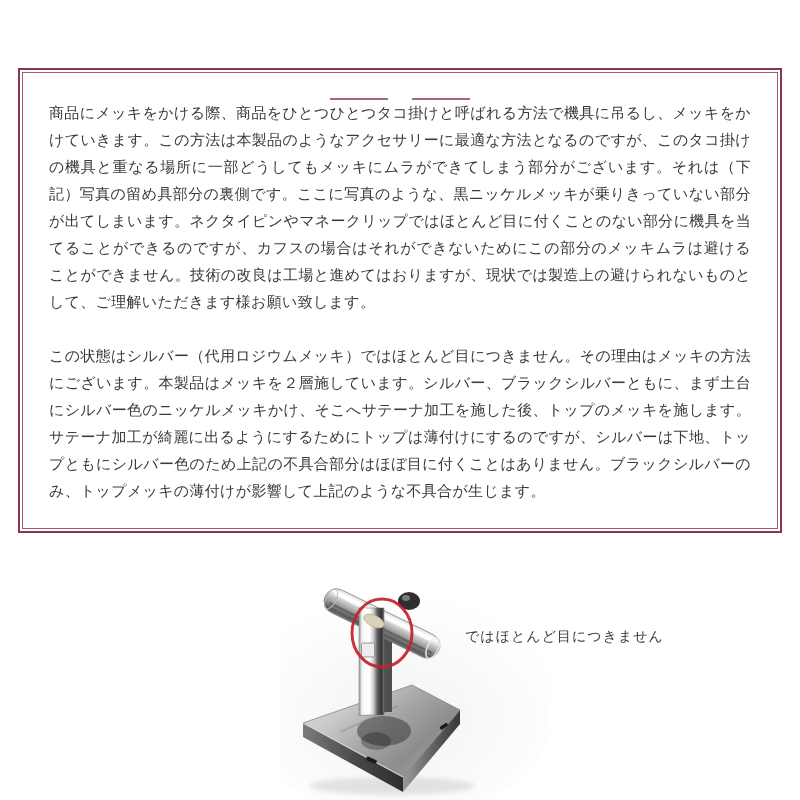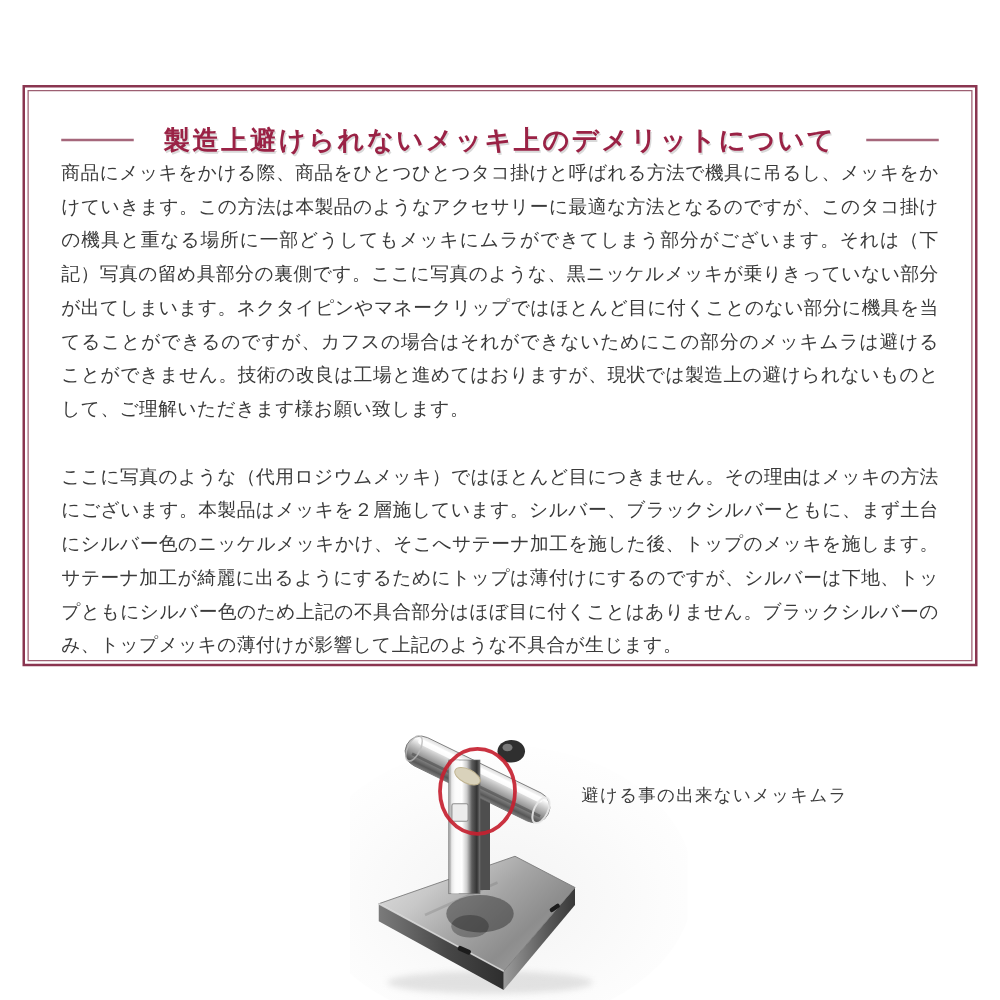--- a/index.html
+++ b/index.html
@@ -92,25 +92,24 @@
 </style>
 </head>
 <body>
 
 <div class="page">
 
   <div class="info-box">
     <div class="info-box-inner">
       <div class="title-row">
         <span class="title-rule"></span>
-        <h1 class="box-title">製造上避けられないメッキ上のデメリットについて</h1>
         <span class="title-rule"></span>
       </div>
       <p class="para first">商品にメッキをかける際、商品をひとつひとつタコ掛けと呼ばれる方法で機具に吊るし、メッキをかけていきます。この方法は本製品のようなアクセサリーに最適な方法となるのですが、このタコ掛けの機具と重なる場所に一部どうしてもメッキにムラができてしまう部分がございます。それは（下記）写真の留め具部分の裏側です。ここに写真のような、黒ニッケルメッキが乗りきっていない部分が出てしまいます。ネクタイピンやマネークリップではほとんど目に付くことのない部分に機具を当てることができるのですが、カフスの場合はそれができないためにこの部分のメッキムラは避けることができません。技術の改良は工場と進めてはおりますが、現状では製造上の避けられないものとして、ご理解いただきます様お願い致します。</p>
-      <p class="para second">ここに写真のような（代用ロジウムメッキ）ではほとんど目につきません。その理由はメッキの方法にございます。本製品はメッキを２層施しています。シルバー、ブラックシルバーともに、まず土台にシルバー色のニッケルメッキかけ、そこへサテーナ加工を施した後、トップのメッキを施します。サテーナ加工が綺麗に出るようにするためにトップは薄付けにするのですが、シルバーは下地、トップともにシルバー色のため上記の不具合部分はほぼ目に付くことはありません。ブラックシルバーのみ、トップメッキの薄付けが影響して上記のような不具合が生じます。</p>
+      <p class="para second">この状態はシルバー（代用ロジウムメッキ）ではほとんど目につきません。その理由はメッキの方法にございます。本製品はメッキを２層施しています。シルバー、ブラックシルバーともに、まず土台にシルバー色のニッケルメッキかけ、そこへサテーナ加工を施した後、トップのメッキを施します。サテーナ加工が綺麗に出るようにするためにトップは薄付けにするのですが、シルバーは下地、トップともにシルバー色のため上記の不具合部分はほぼ目に付くことはありません。ブラックシルバーのみ、トップメッキの薄付けが影響して上記のような不具合が生じます。</p>
     </div>
   </div>
 
   <div class="figure-area">
     <svg class="cufflink-svg" viewBox="0 0 270 220" aria-hidden="true">
       <defs>
         <radialGradient id="gHalo" cx="50%" cy="55%" r="60%">
           <stop offset="0%" stop-color="#f3f3f3"></stop>
           <stop offset="70%" stop-color="#fcfcfc"></stop>
           <stop offset="100%" stop-color="#ffffff"></stop>
@@ -189,16 +188,16 @@
         <rect x="79" y="28" width="25" height="107" fill="url(#gPost)" stroke="#6e6e6e" stroke-width="0.5"></rect>
         <rect x="81" y="28" width="6" height="107" fill="#ffffff" opacity="0.55"></rect>
         <rect x="81.5" y="63" width="13" height="14" rx="1.5" fill="#ececec" stroke="#8d8d8d" stroke-width="0.9"></rect>
       </g>
 
       <ellipse cx="94" cy="41" rx="11" ry="5.5" fill="#d9d2bb" stroke="#c0b491" stroke-width="0.8" transform="rotate(26 94 41)"></ellipse>
 
       <ellipse cx="102" cy="53" rx="30" ry="34" fill="none" stroke="#c62130" stroke-width="3" opacity="0.92"></ellipse>
     </svg>
 
-    <div class="figure-caption">避ける事の出来ないメッキムラ</div>
+    <div class="figure-caption">ではほとんど目につきません</div>
   </div>
 
 </div>
 
 </body></html>

